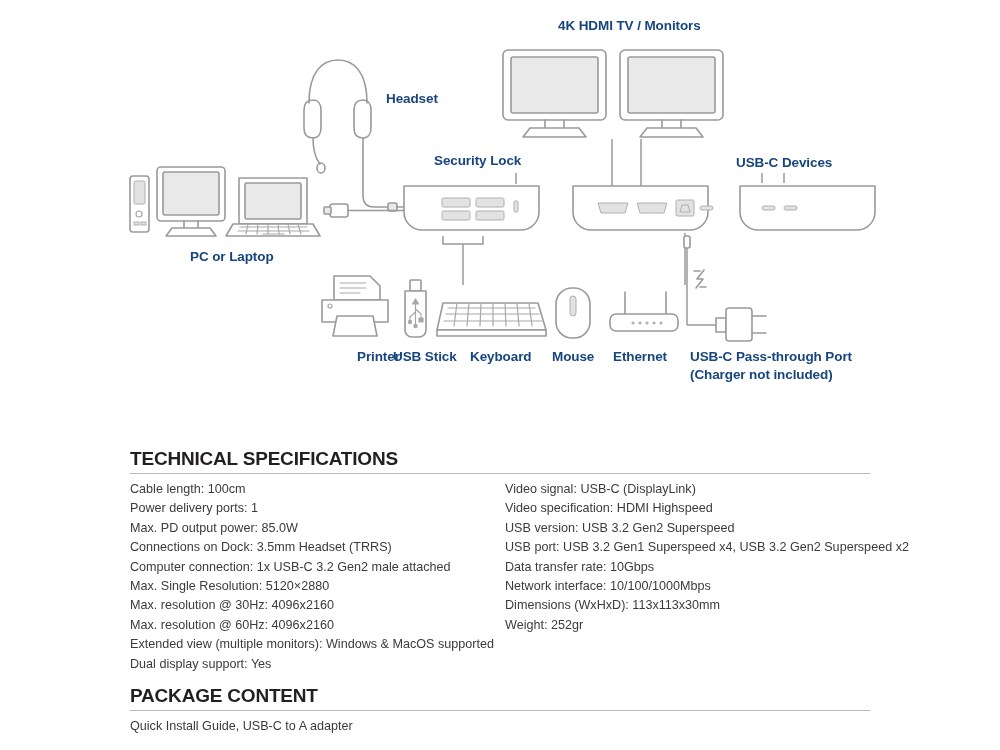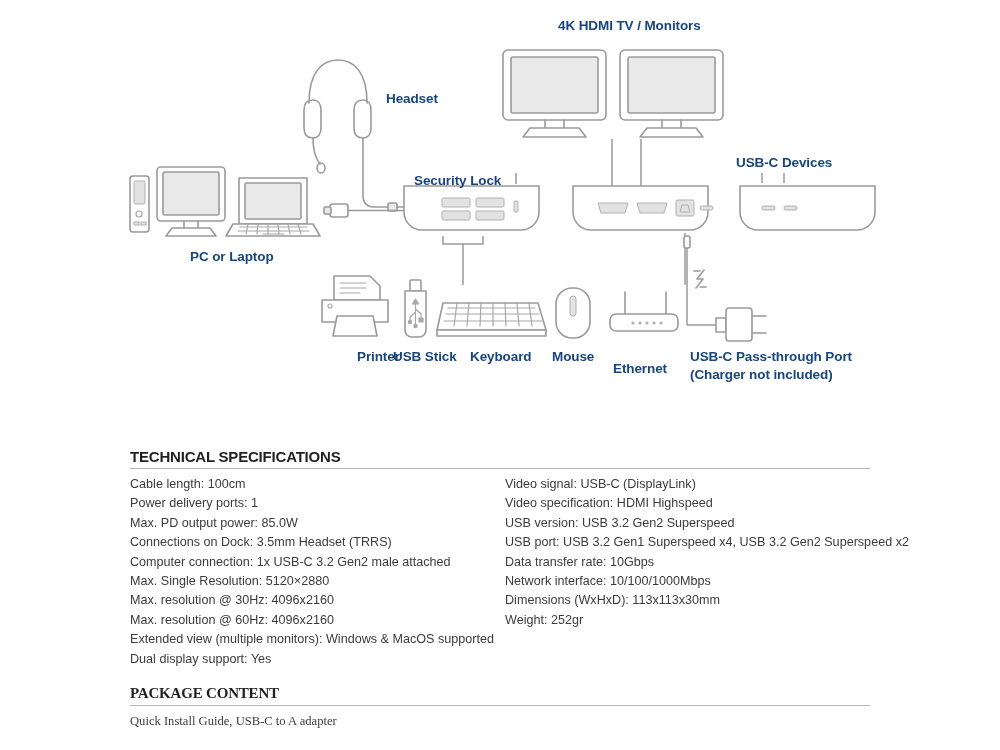--- a/index.html
+++ b/index.html
@@ -40,21 +40,21 @@
   }
 
   
   #specs-area {
     position: absolute;
     left: 130px;
     top: 448px;
     width: 740px;
   }
   .section-title {
-    font-size: 15px;
+    font-size: 19px;
     font-weight: bold;
     color: #231f20;
     letter-spacing: -0.2px;
     padding-bottom: 3px;
   }
   .section-rule {
     border-bottom: 1px solid #b8b8b8;
     height: 0;
     margin-bottom: 6px;
   }
@@ -72,21 +72,20 @@
     font-size: 12.6px;
     line-height: 19.4px;
     color: #3b3b3b;
     white-space: nowrap;
   }
   #package-block {
     position: absolute;
     left: 130px;
     top: 685px;
     width: 740px;
-    font-family: Liberation Serif, serif;
   }
   .package-line {
     font-size: 12.6px;
     line-height: 19.4px;
     color: #3b3b3b;
   }
 </style>
 </head>
 <body>
 
@@ -259,29 +258,29 @@
 
     <g>
       <path class="flw" d="M716 318 L726 318 L726 332 L716 332 Z"></path>
       <rect class="flw" x="726" y="308" width="26" height="33" rx="3"></rect>
       <path class="ln" d="M752 316 L766 316 M752 333 L766 333"></path>
     </g>
   </svg>
 
   <div class="dlabel" style="left:546px; top:18px;margin-left:12px;">4K HDMI TV / Monitors</div>
   <div class="dlabel" style="left:386px; top:91px;">Headset</div>
-  <div class="dlabel" style="left:414px; top:153px;margin-top:20px;">Security Lock</div>
+  <div class="dlabel" style="left:434px; top:153px;">Security Lock</div>
   <div class="dlabel" style="left:736px; top:155px;">USB-C Devices</div>
   <div class="dlabel" style="left:190px; top:249px;">PC or Laptop</div>
 
   <div class="dlabel" style="left:331px; top:349px;padding-left:26px;">Printer</div>
   <div class="dlabel" style="left:393px; top:349px;">USB Stick</div>
   <div class="dlabel" style="left:470px; top:349px;">Keyboard</div>
   <div class="dlabel" style="left:552px; top:349px;">Mouse</div>
-  <div class="dlabel" style="left:613px; top:361px;">Ethernet</div>
+  <div class="dlabel" style="left:613px; top:349px;">Ethernet</div>
   <div class="dlabel" style="left:690px; top:349px;">USB-C Pass-through Port</div>
   <div class="dlabel" style="left:690px; top:367px;">(Charger not included)</div>
 </div>
 
 <div id="specs-area">
   <div class="section-title">TECHNICAL SPECIFICATIONS</div>
   <div class="section-rule"></div>
 
   <div class="spec-columns">
     <div class="spec-col">

